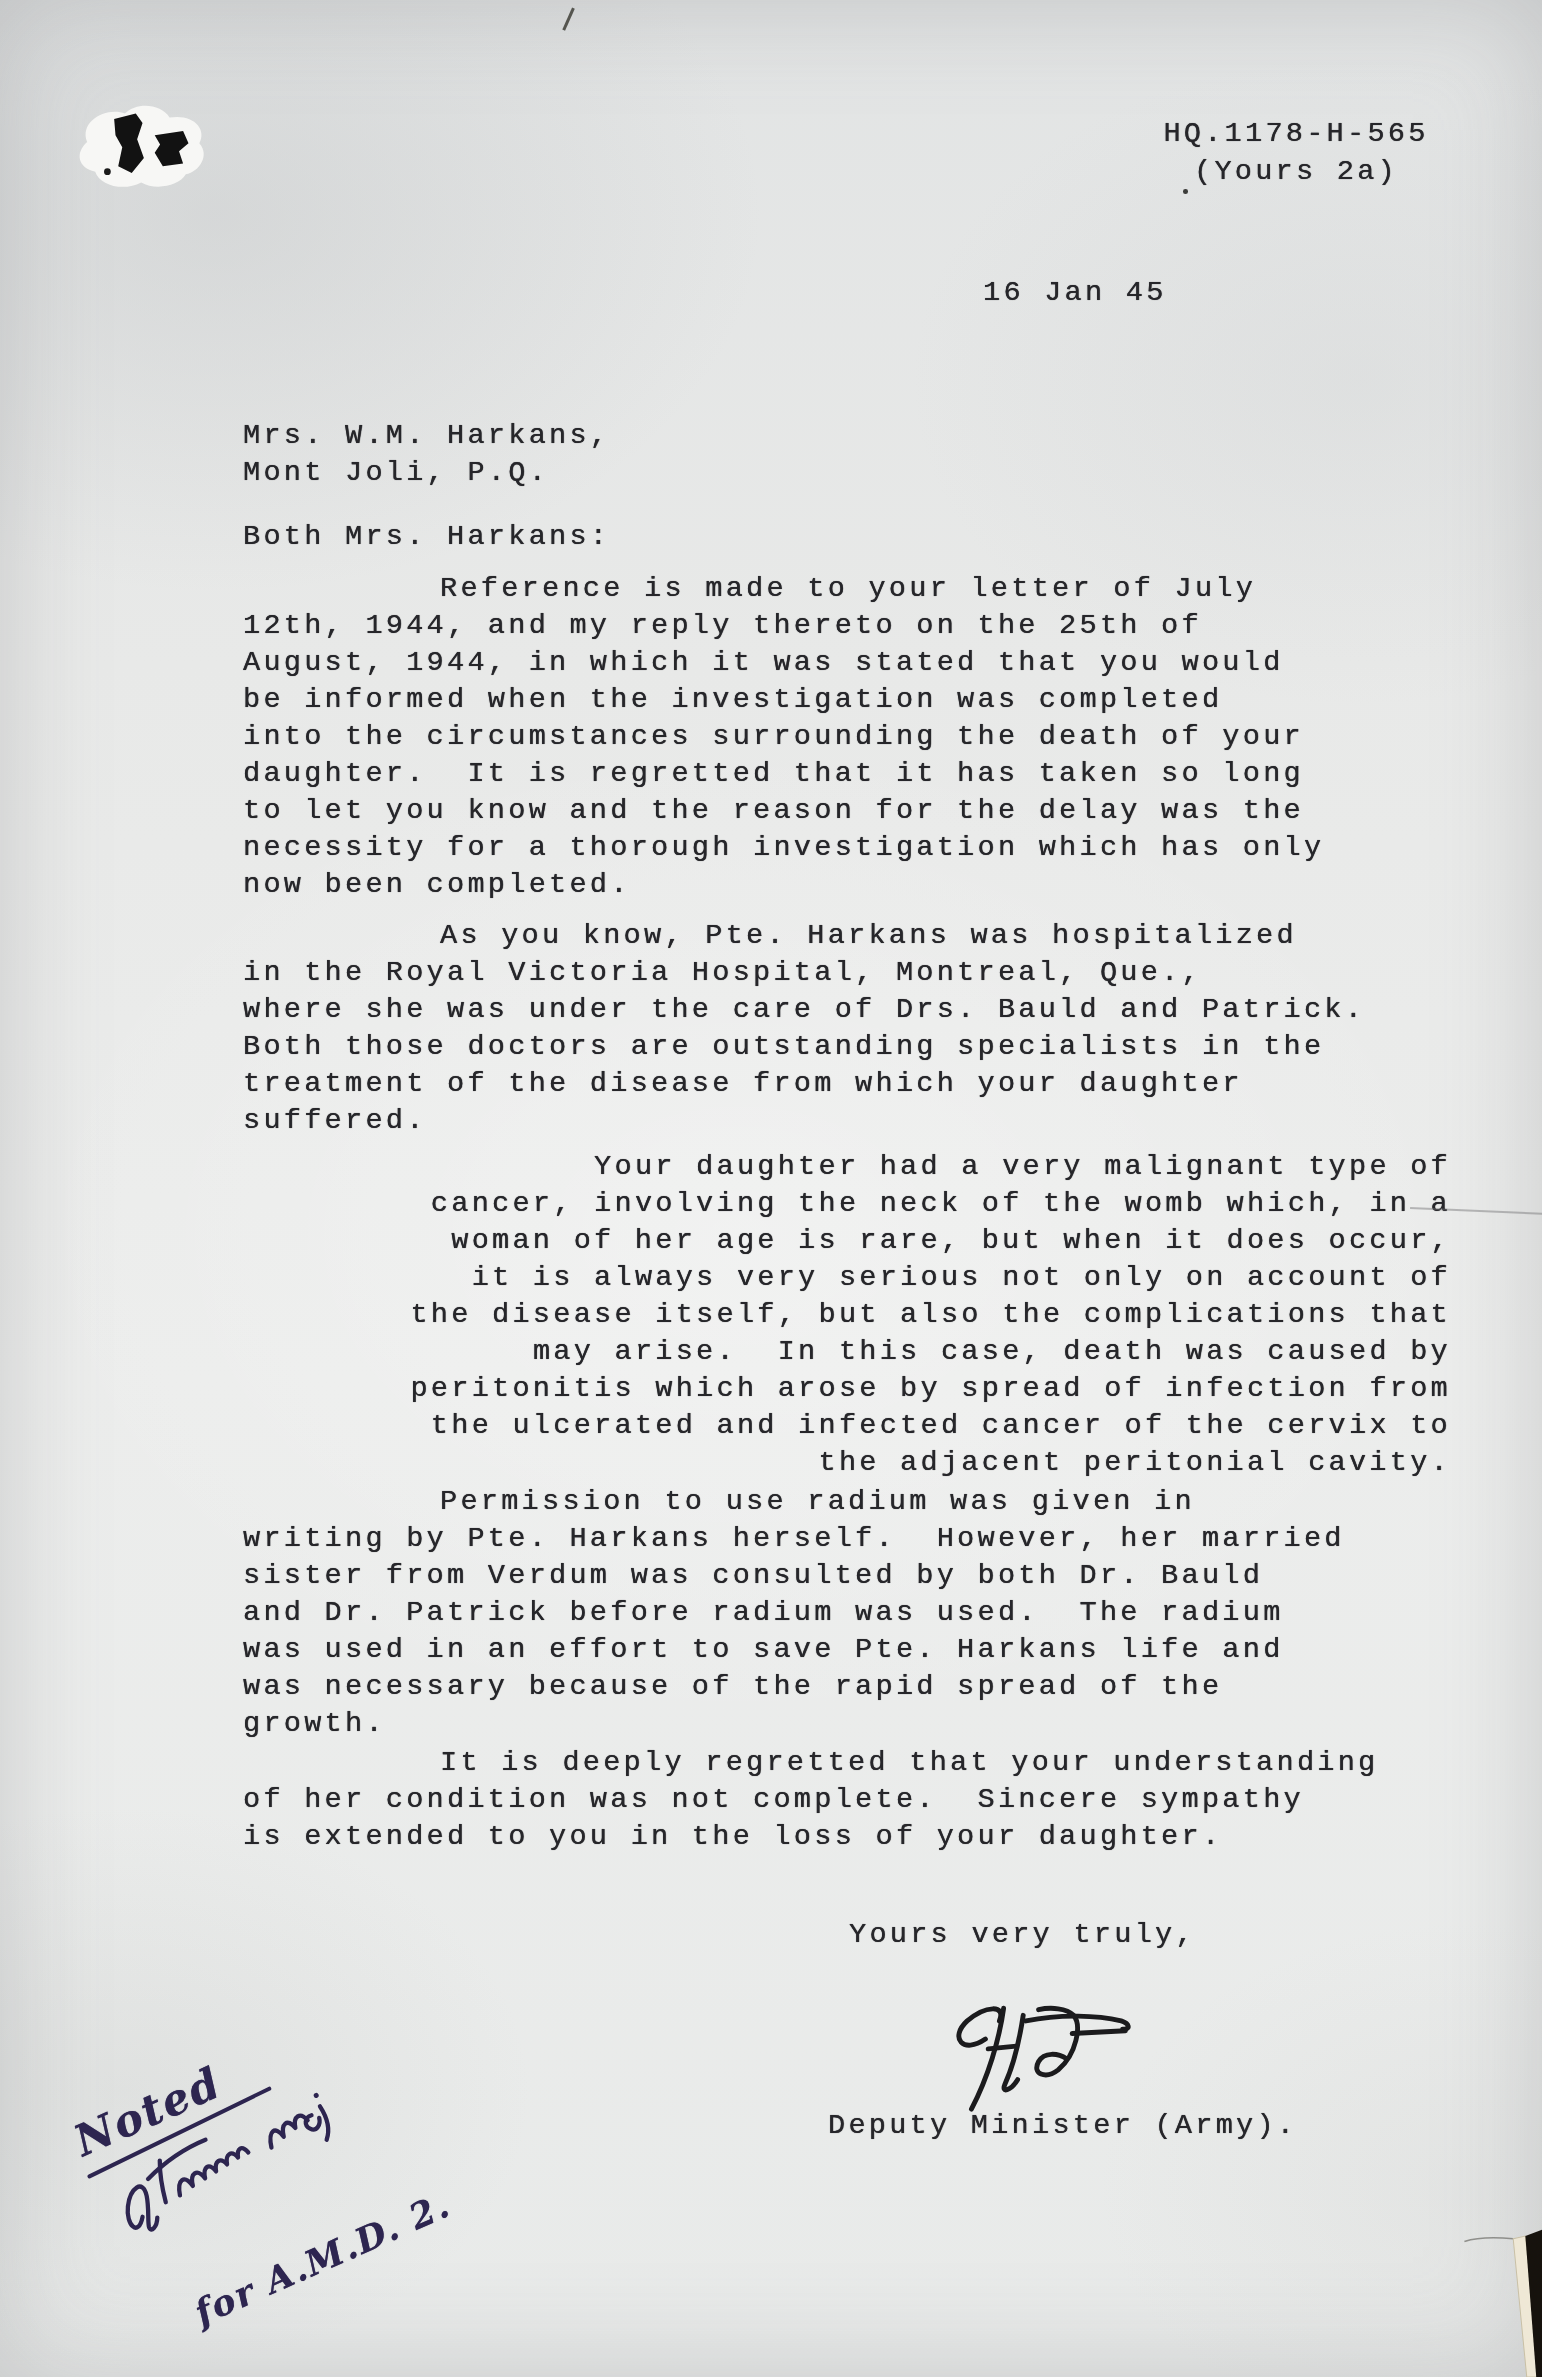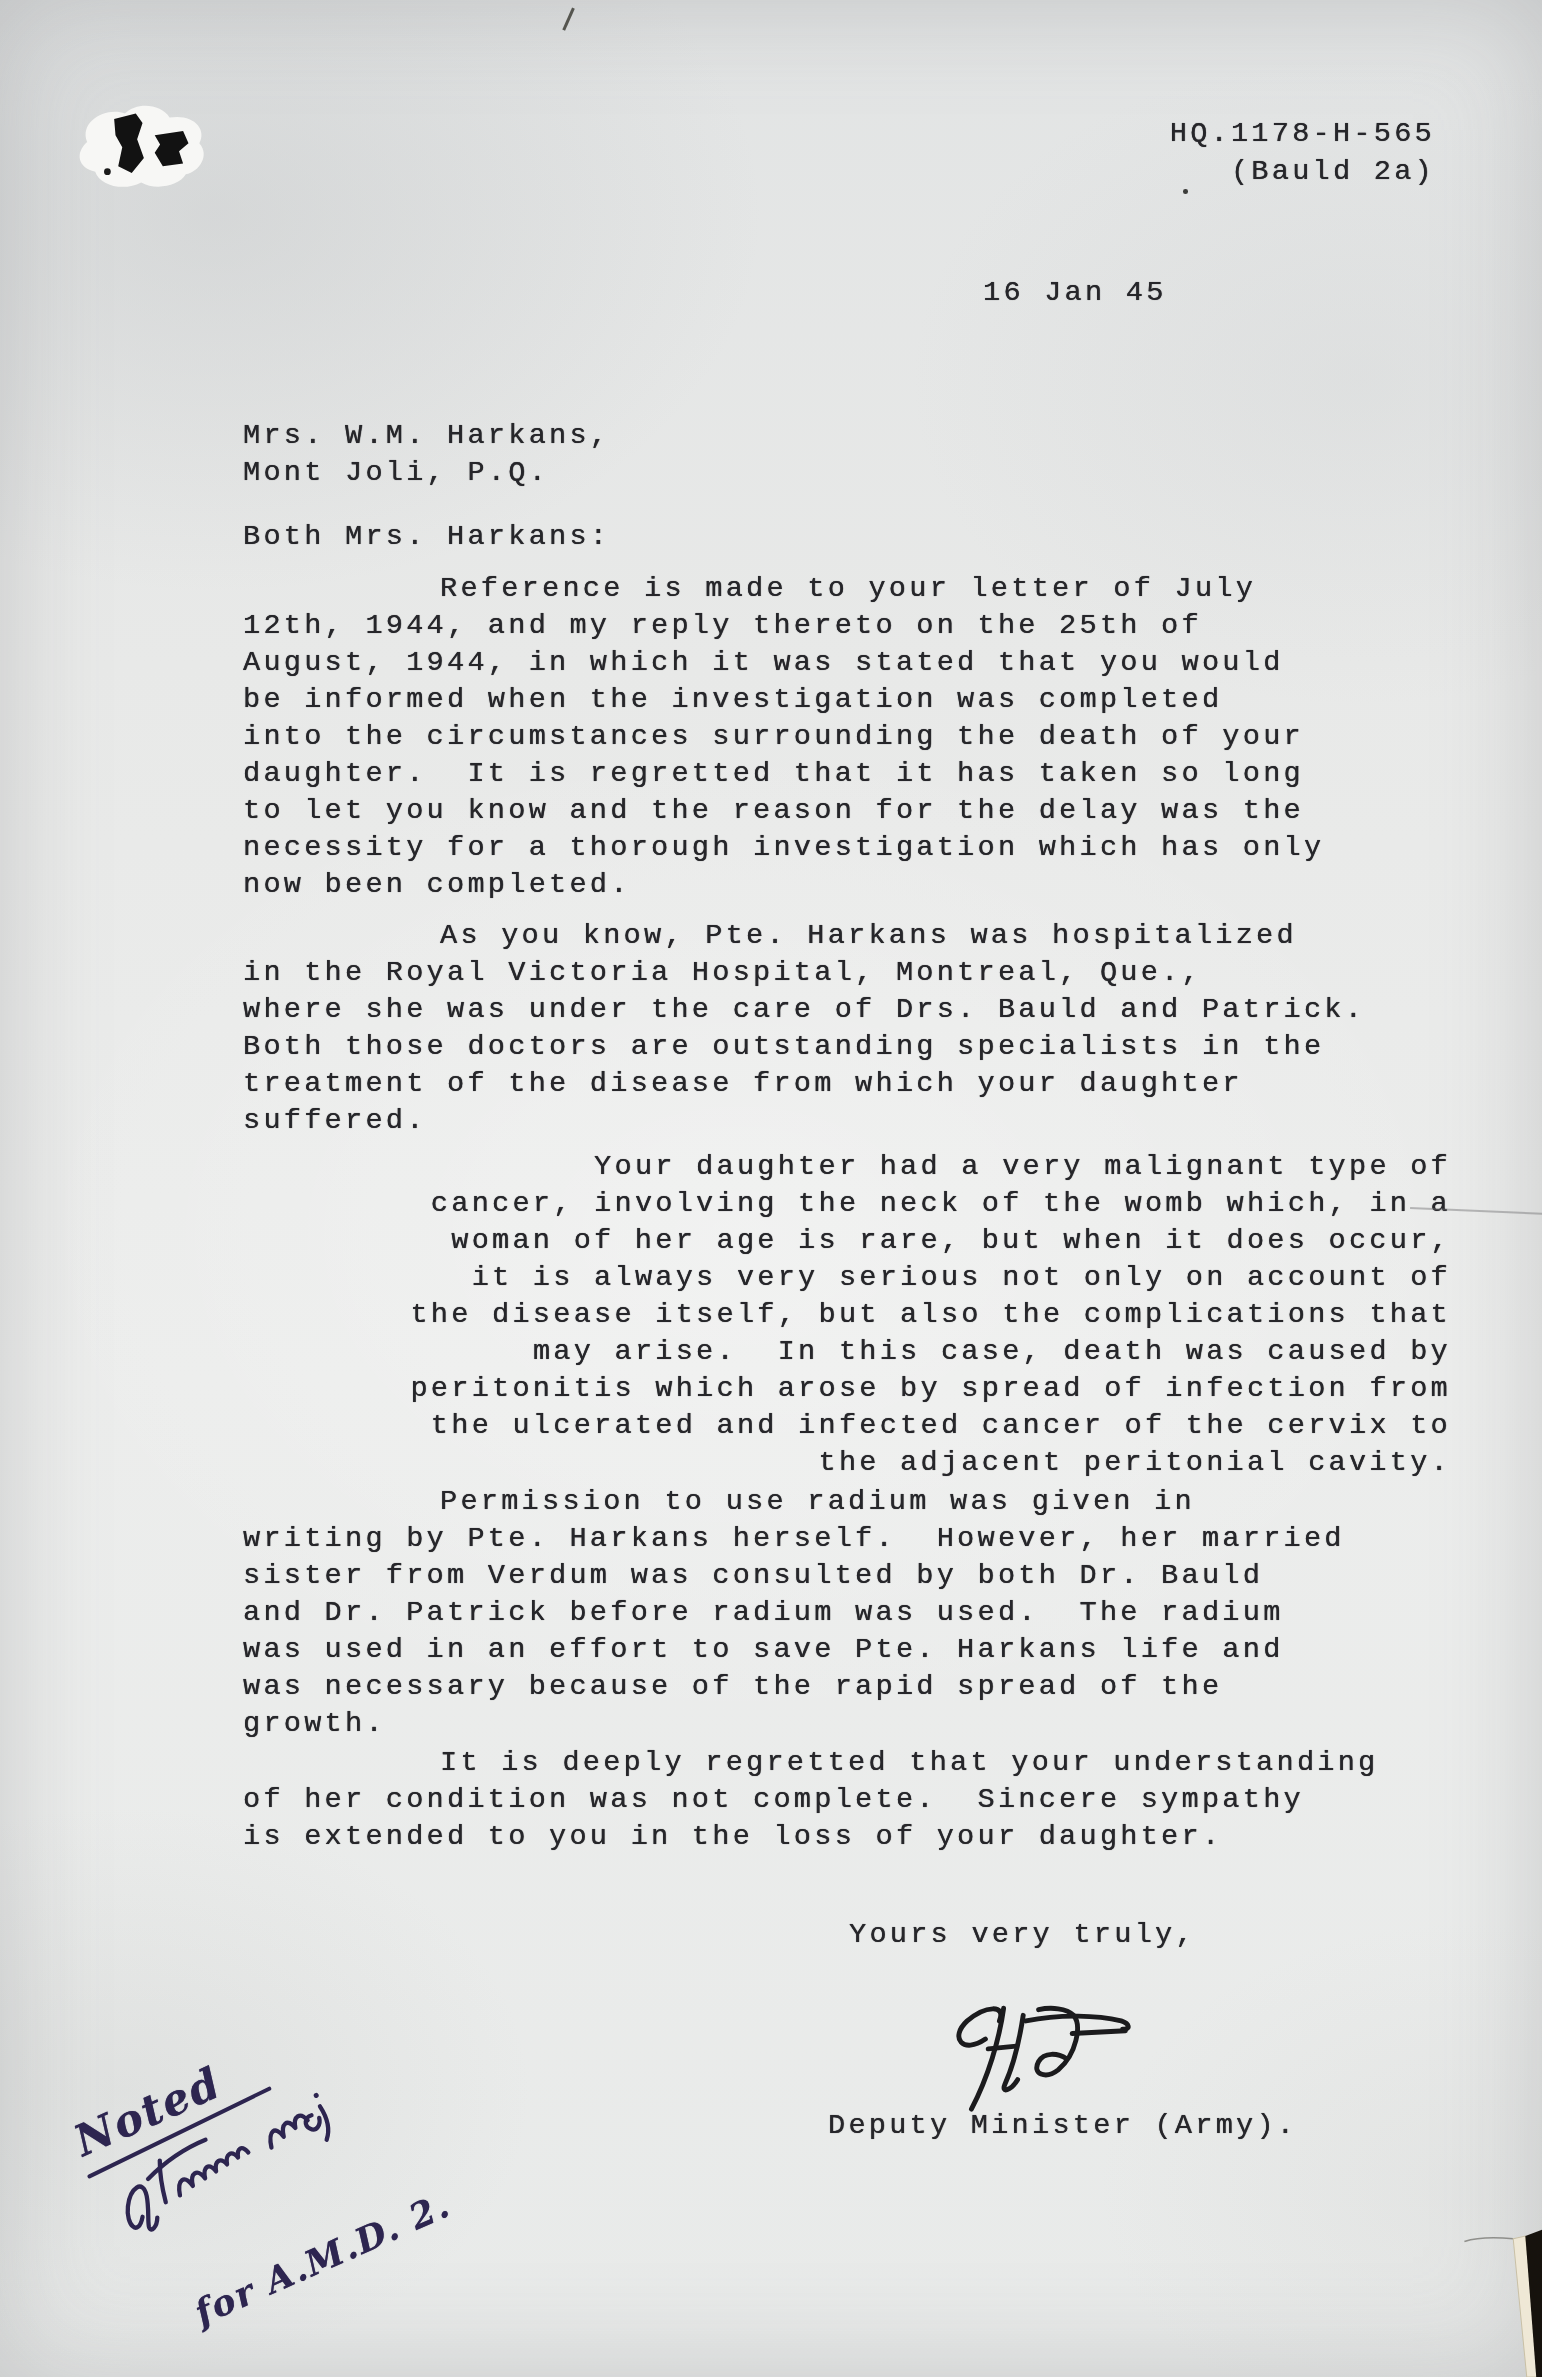--- a/index.html
+++ b/index.html
@@ -21,21 +21,21 @@
   .tw{
     position:absolute;
     color:#26262a;
     font-size:28.5px;
     line-height:37px;
     letter-spacing:3.3px;
     white-space:pre-wrap;
     text-shadow:0 0 0.8px rgba(28,28,32,0.85), 0.4px 0.4px 0 rgba(28,28,32,0.35);
   }
   .para{width:1208px;text-indent:197px;}
-  .center{text-align:right;}
+  .center{text-align:center;}
   
   .hand{
     position:absolute;
     font-family:"DejaVu Serif","Liberation Serif",serif;
     font-style:italic;
     font-weight:600;
     color:#2d2550;
     text-shadow:0 0 0.7px rgba(45,37,80,0.8);
     letter-spacing:2px;
     transform-origin:left bottom;
@@ -61,21 +61,21 @@
              C222 82, 206 106, 186 110 C176 128, 140 134, 120 122 C94 136, 58 126, 52 106
              C26 100, 22 78, 40 62 Z" fill="#f7f7f5"></path>
     <path d="M80 28 L112 20 L122 34 L114 58 L124 86 L106 108 L86 98 L92 70 L82 52 Z" fill="#121212"></path>
     <path d="M140 52 L182 46 L190 64 L176 76 L182 94 L152 98 L140 78 L148 66 Z" fill="#121212"></path>
     <circle cx="70" cy="106" r="5" fill="#1a1a1a"></circle>
   </svg>
 
   <div class="abs" style="left:567px;top:6.8px;width:2.7px;height:24.4px;background:#55554f;transform:rotate(24deg);"></div>
 
   <div class="tw center" style="left:1157px;top:115px;width:278px;">HQ.1178-H-565</div>
-  <div class="tw center" style="left:1157px;top:153px;width:278px;">(Bauld 2a)</div>
+  <div class="tw center" style="left:1157px;top:153px;width:278px;">(Yours 2a)</div>
   <div class="speck" style="left:1183px;top:189px;width:4.7px;height:4.7px;"></div>
 
   <div class="tw" style="left:956px;top:274px;margin-left:27px;">16 Jan 45</div>
 
   <div class="tw" style="left:243px;top:417px;">Mrs. W.M. Harkans,
 Mont Joli, P.Q.</div>
 
   <div class="tw" style="left:243px;top:518px;">Both Mrs. Harkans:</div>
 
   <div class="tw para" style="left:243px;top:570px;">Reference is made to your letter of July

